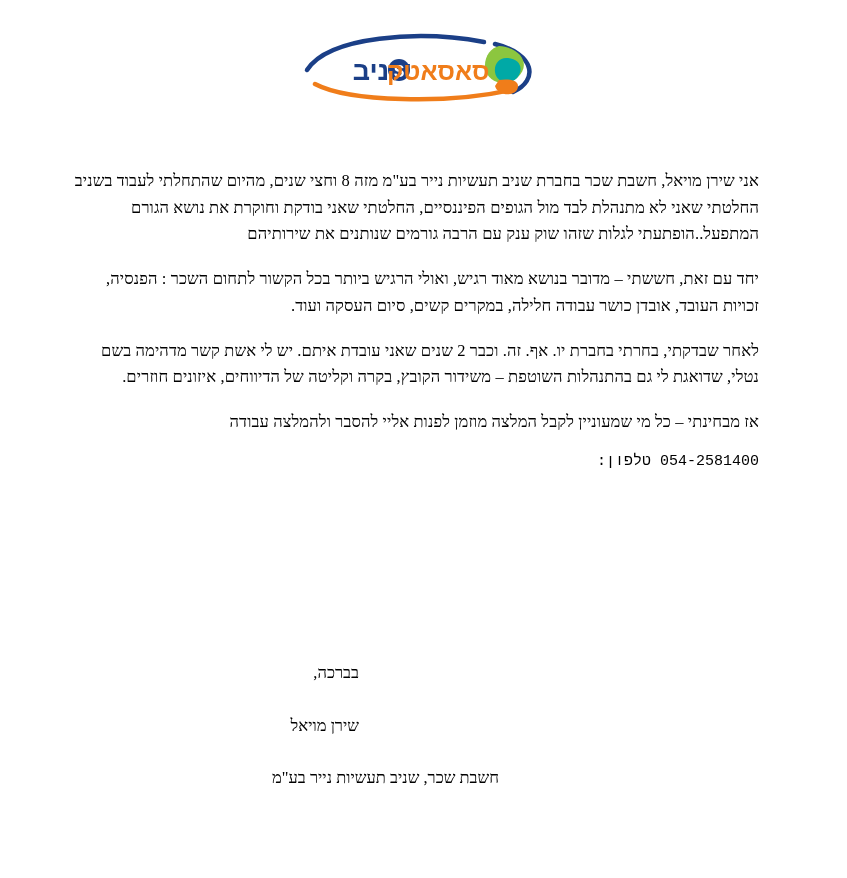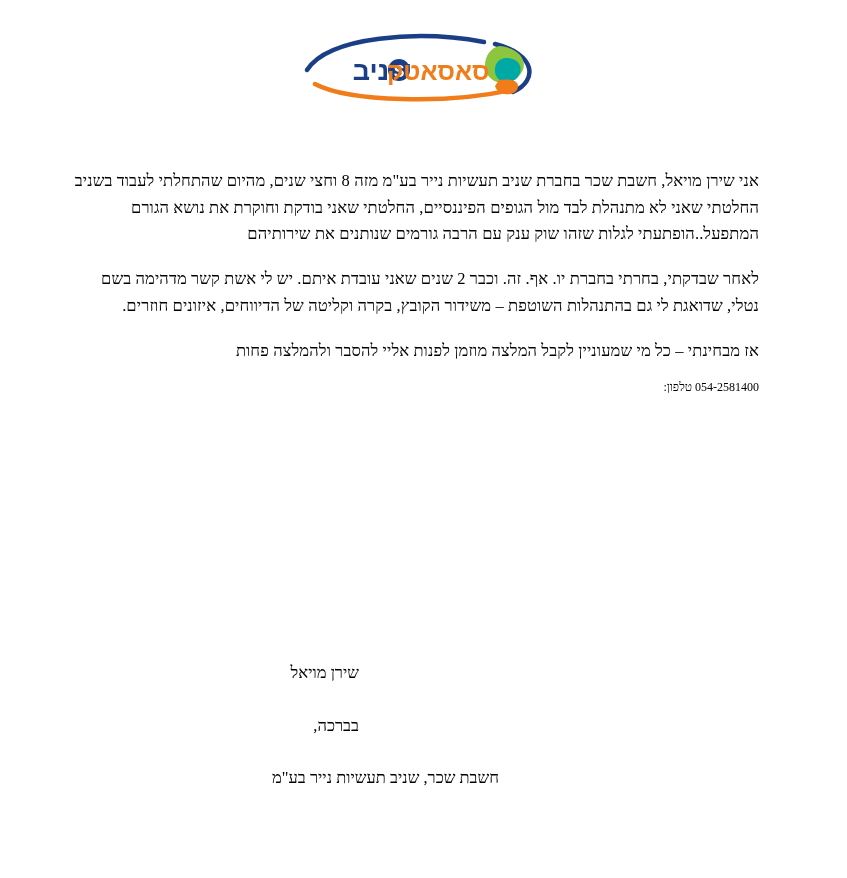--- a/index.html
+++ b/index.html
@@ -50,25 +50,26 @@
   }
   .para {
     font-size: 16.5px;
     line-height: 1.62;
     margin: 0 0 18px 0;
     color: #000;
     letter-spacing: 0.1px;
   }
   .para.tight { margin-bottom: 14px; }
   .phone-line {
-    font-size: 12px;
+    font-size: 15px;
     line-height: 1.62;
     margin: 0;
     direction: rtl;
     text-align: right;
+    font-family: Liberation Mono, monospace;
   }
 
   .signature {
     position: absolute;
     top: 660px;
     right: 88px;
     left: 88px;
     direction: rtl;
     text-align: right;
   }
@@ -108,28 +109,29 @@
 
         <g fill="#f07d1a">
           <text x="88" y="52" font-family="'Liberation Sans', sans-serif" font-size="25" font-weight="bold" text-anchor="end" direction="rtl">סאסאטק</text>
         </g>
       </svg>
     </div>
   </div>
 
   <div class="content">
     <p class="para">אני שירן מויאל, חשבת שכר בחברת שניב תעשיות נייר בע"מ מזה 8 וחצי שנים, מהיום שהתחלתי לעבוד בשניב החלטתי שאני לא מתנהלת לבד מול הגופים הפיננסיים, החלטתי שאני בודקת וחוקרת את נושא הגורם המתפעל..הופתעתי לגלות שזהו שוק ענק עם הרבה גורמים שנותנים את שירותיהם</p>
+    <p class="para">יחד עם זאת, חששתי – מדובר בנושא מאוד רגיש, ואולי הרגיש ביותר בכל הקשור לתחום השכר : הפנסיה, זכויות העובד, אובדן כושר עבודה חלילה, במקרים קשים, סיום העסקה ועוד.</p>
     <p class="para">לאחר שבדקתי, בחרתי בחברת יו. אף. זה. וכבר 2 שנים שאני עובדת איתם. יש לי אשת קשר מדהימה בשם נטלי, שדואגת לי גם בהתנהלות השוטפת – משידור הקובץ, בקרה וקליטה של הדיווחים, איזונים חוזרים.</p>
-    <p class="para tight">אז מבחינתי – כל מי שמעוניין לקבל המלצה מוזמן לפנות אליי להסבר ולהמלצה פחות</p>
+    <p class="para tight">אז מבחינתי – כל מי שמעוניין לקבל המלצה מוזמן לפנות אליי להסבר ולהמלצה עבודה</p>
     <p class="phone-line">
       <span>054-2581400</span>
       <span> </span>
       <span>טלפון:</span>
     </p>
   </div>
 
   <div class="signature">
+    <p class="sig-line sig-indent">בברכה,</p>
     <p class="sig-line sig-indent">שירן מויאל</p>
-    <p class="sig-line sig-indent">בברכה,</p>
     <p class="sig-line last" style="padding-right:260px;">חשבת שכר, שניב תעשיות נייר בע"מ</p>
   </div>
 
 </div>
 
 </body></html>

